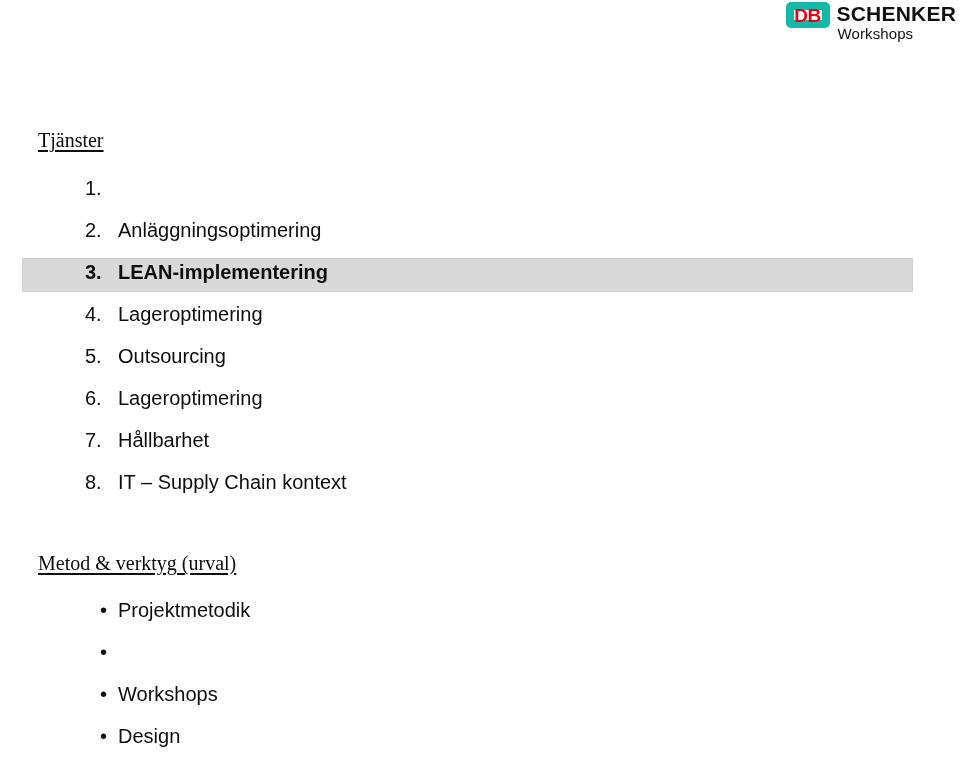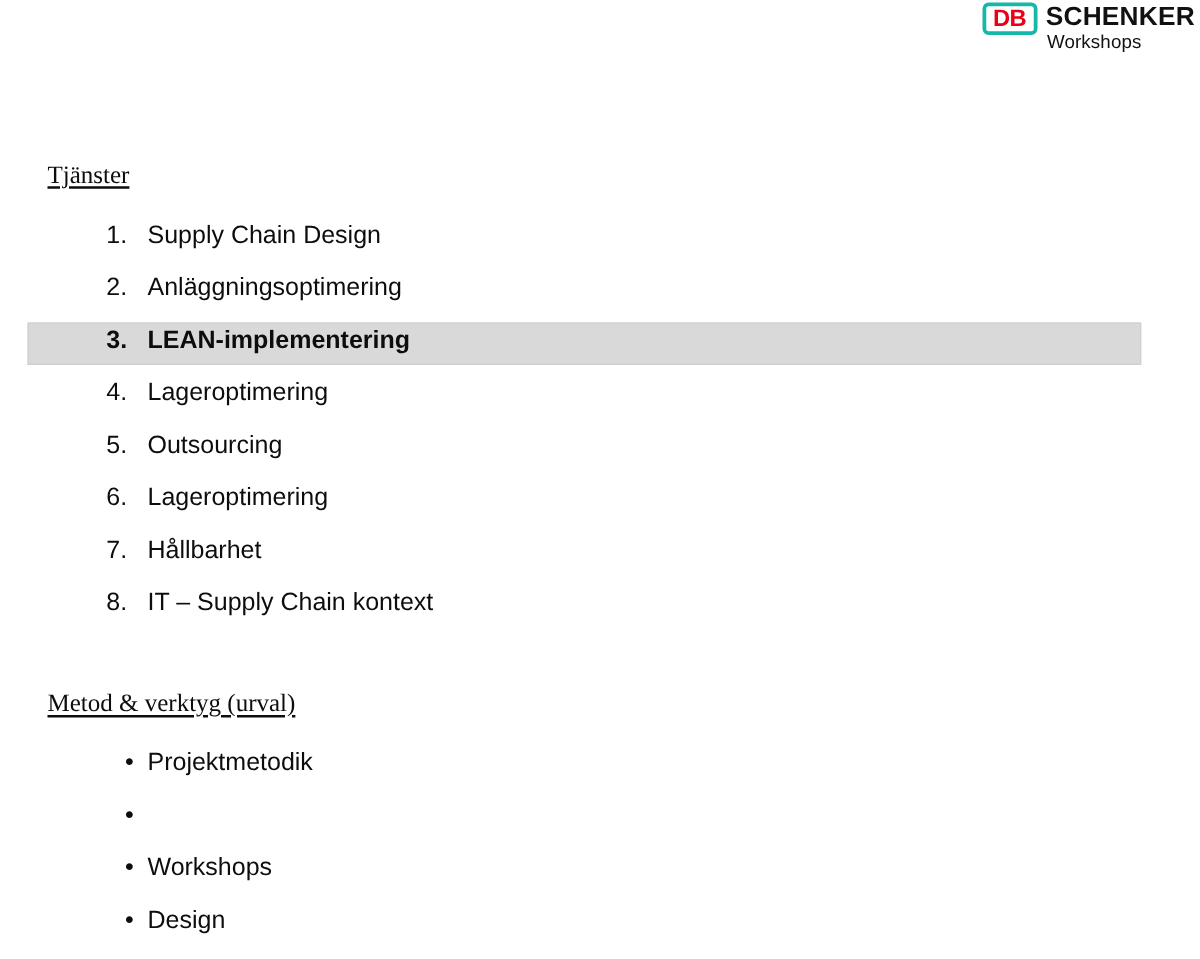--- a/index.html
+++ b/index.html
@@ -27,21 +27,21 @@
     top: 2px;
     right: 4px;
     display: flex;
     align-items: flex-start;
     gap: 7px;
   }
   .logo-db-box {
     width: 44px;
     height: 26px;
     box-sizing: border-box;
-    border: 3px solid #14b8a6;
+    border: 8px solid #14b8a6;
     border-radius: 5px;
     display: flex;
     align-items: center;
     justify-content: center;
     background: #ffffff;
   }
   .logo-db-text {
     font-family: "Liberation Sans", sans-serif;
     font-weight: bold;
     font-size: 19px;
@@ -192,21 +192,20 @@
 
 
   <div class="highlight-band"></div>
 
   <div class="block block-services">
     <div class="section-heading">Tjänster</div>
     <ol class="item-list services-list">
 
       <li class="item-row">
         <span class="item-marker">1.</span>
-        <span class="item-text">Supply Chain Design</span>
       </li>
 
       <li class="item-row">
         <span class="item-marker">2.</span>
         <span class="item-text">Anläggningsoptimering</span>
       </li>
 
       <li class="item-row is-emphasis">
         <span class="item-marker">3.</span>
         <span class="item-text">LEAN-implementering</span>

